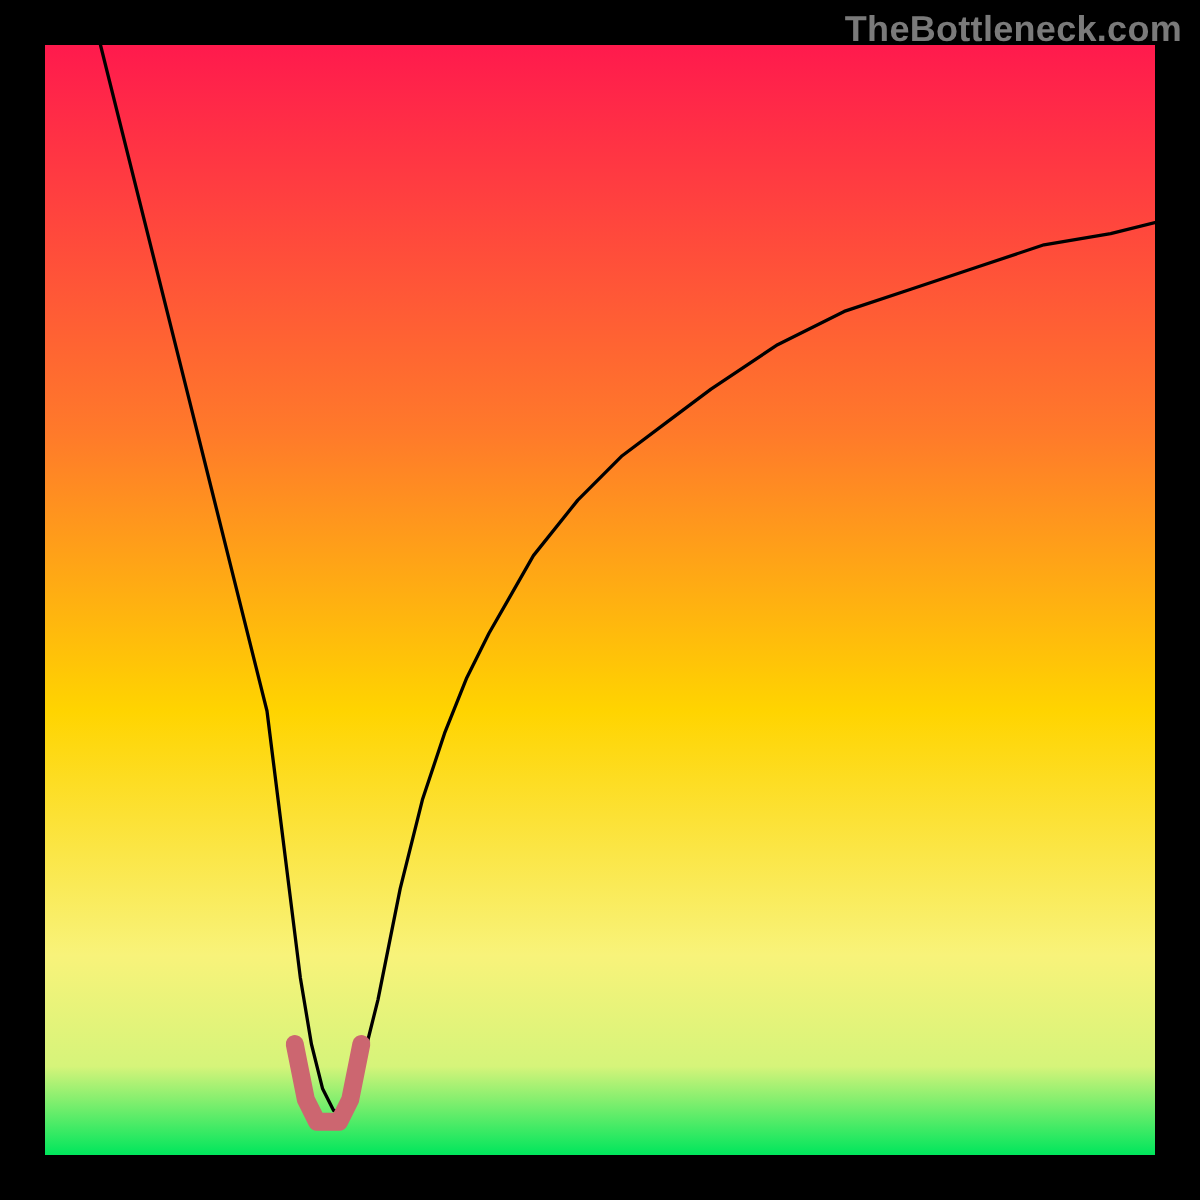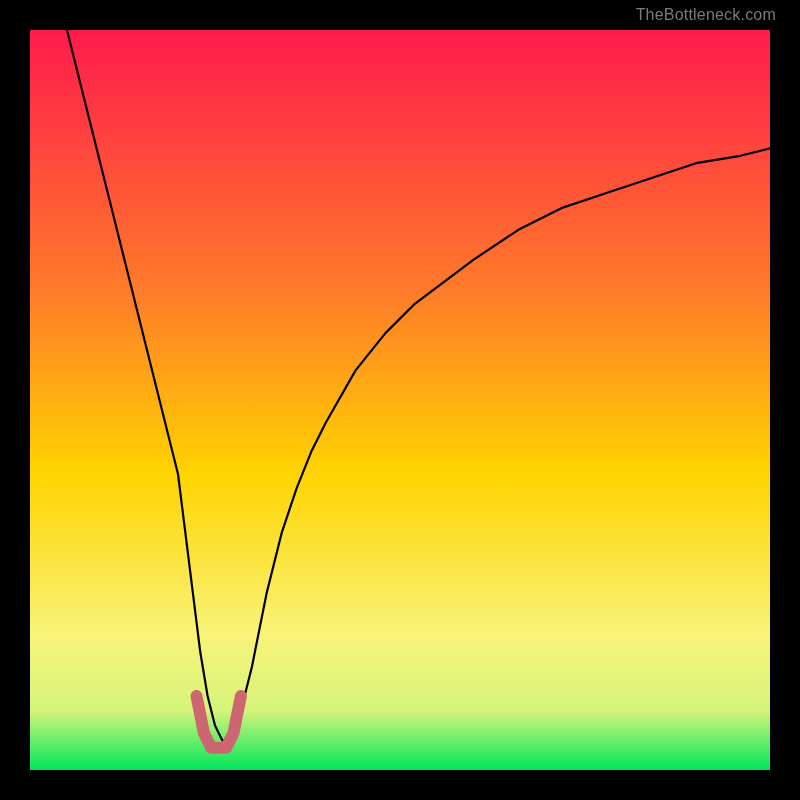--- a/index.html
+++ b/index.html
@@ -21,24 +21,24 @@
     position: absolute;
     left: 30px;
     top: 30px;
     width: 740px;
     height: 740px;
   }
   svg { display: block; }
   .watermark {
     position: absolute;
     top: 6px;
-    right: 24px;
+    right: 12px;
     color: #7a7a7a;
-    font-size: 16px;
-    font-weight: 400;
+    font-size: 24px;
+    font-weight: 700;
     letter-spacing: 0.2px;
   }
 </style>
 </head>
 <body>
 
 <div class="frame">
   <div class="plot-outer">
     <svg id="plot-svg" width="740" height="740" viewBox="0 0 740 740">
       <defs>

